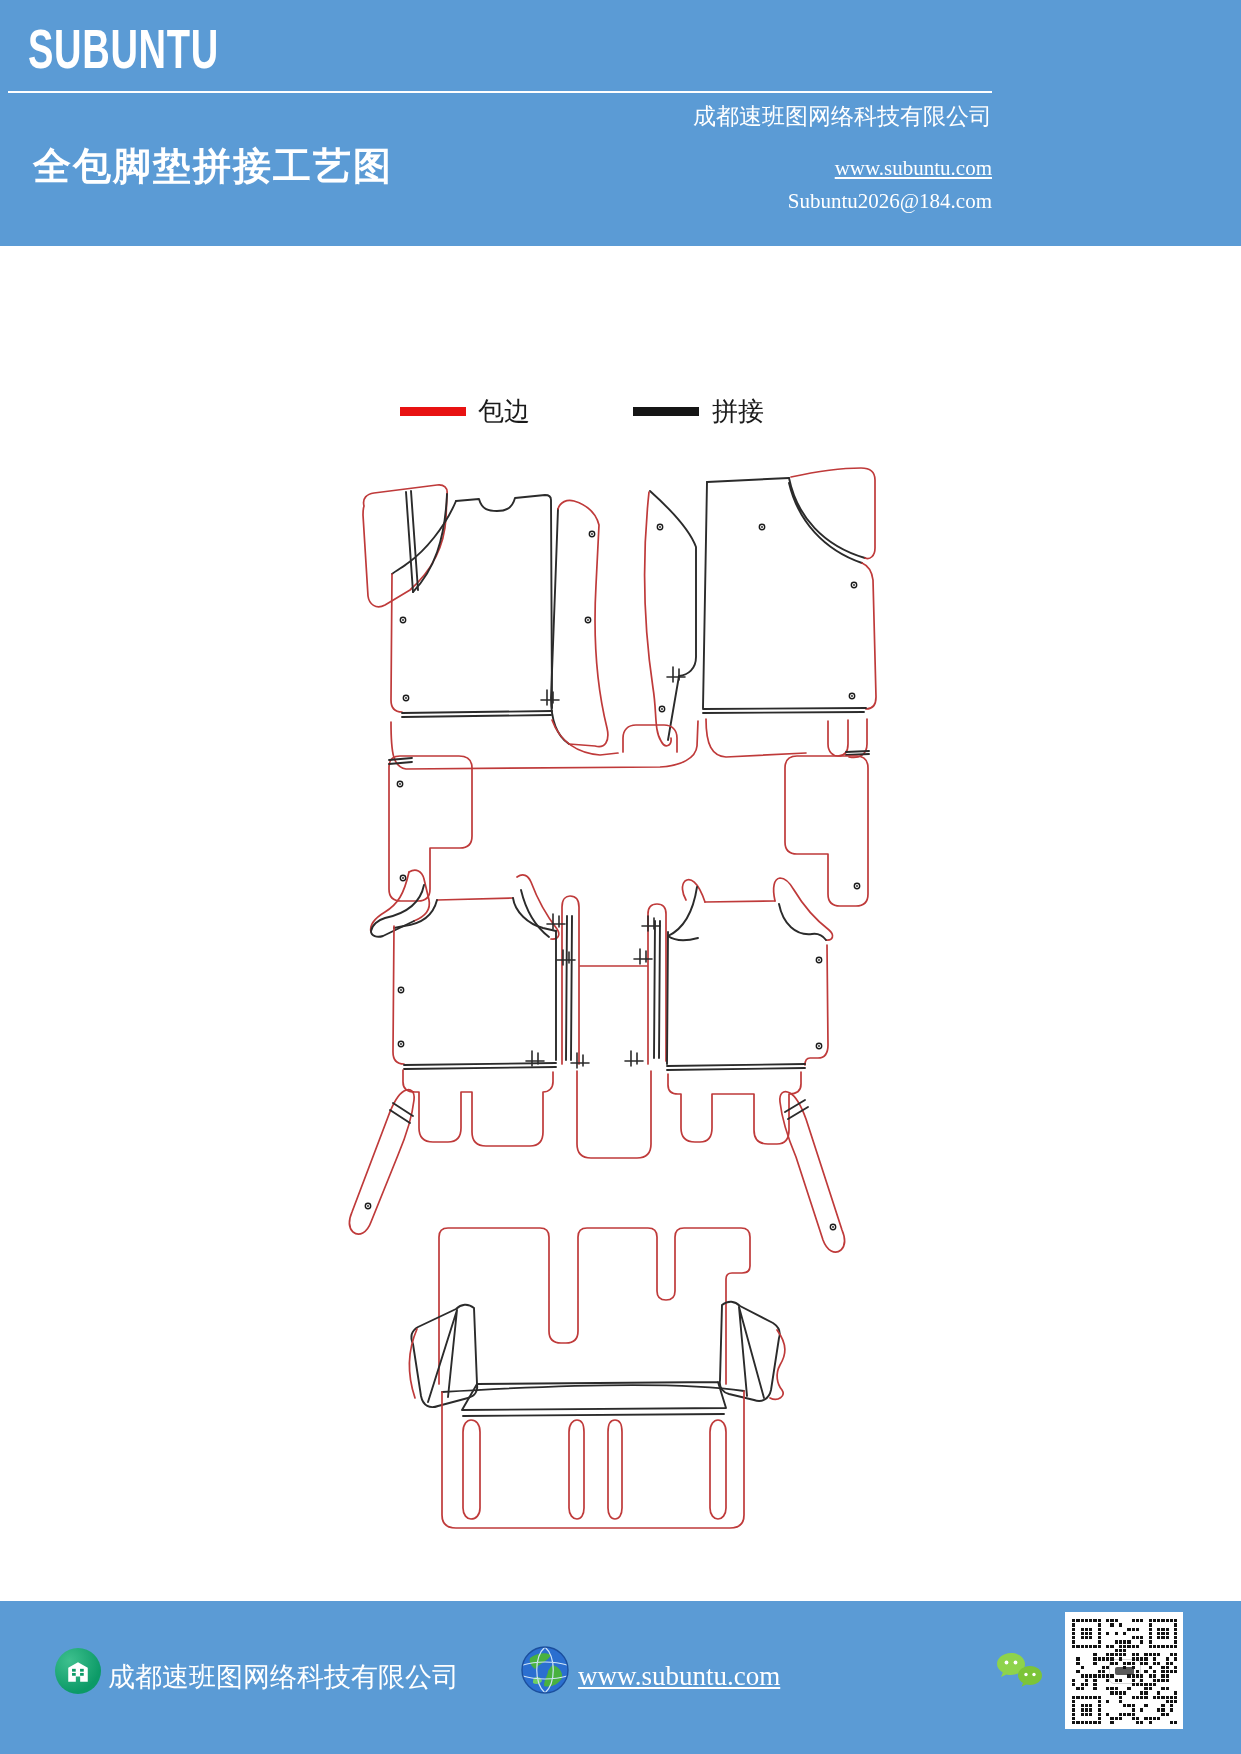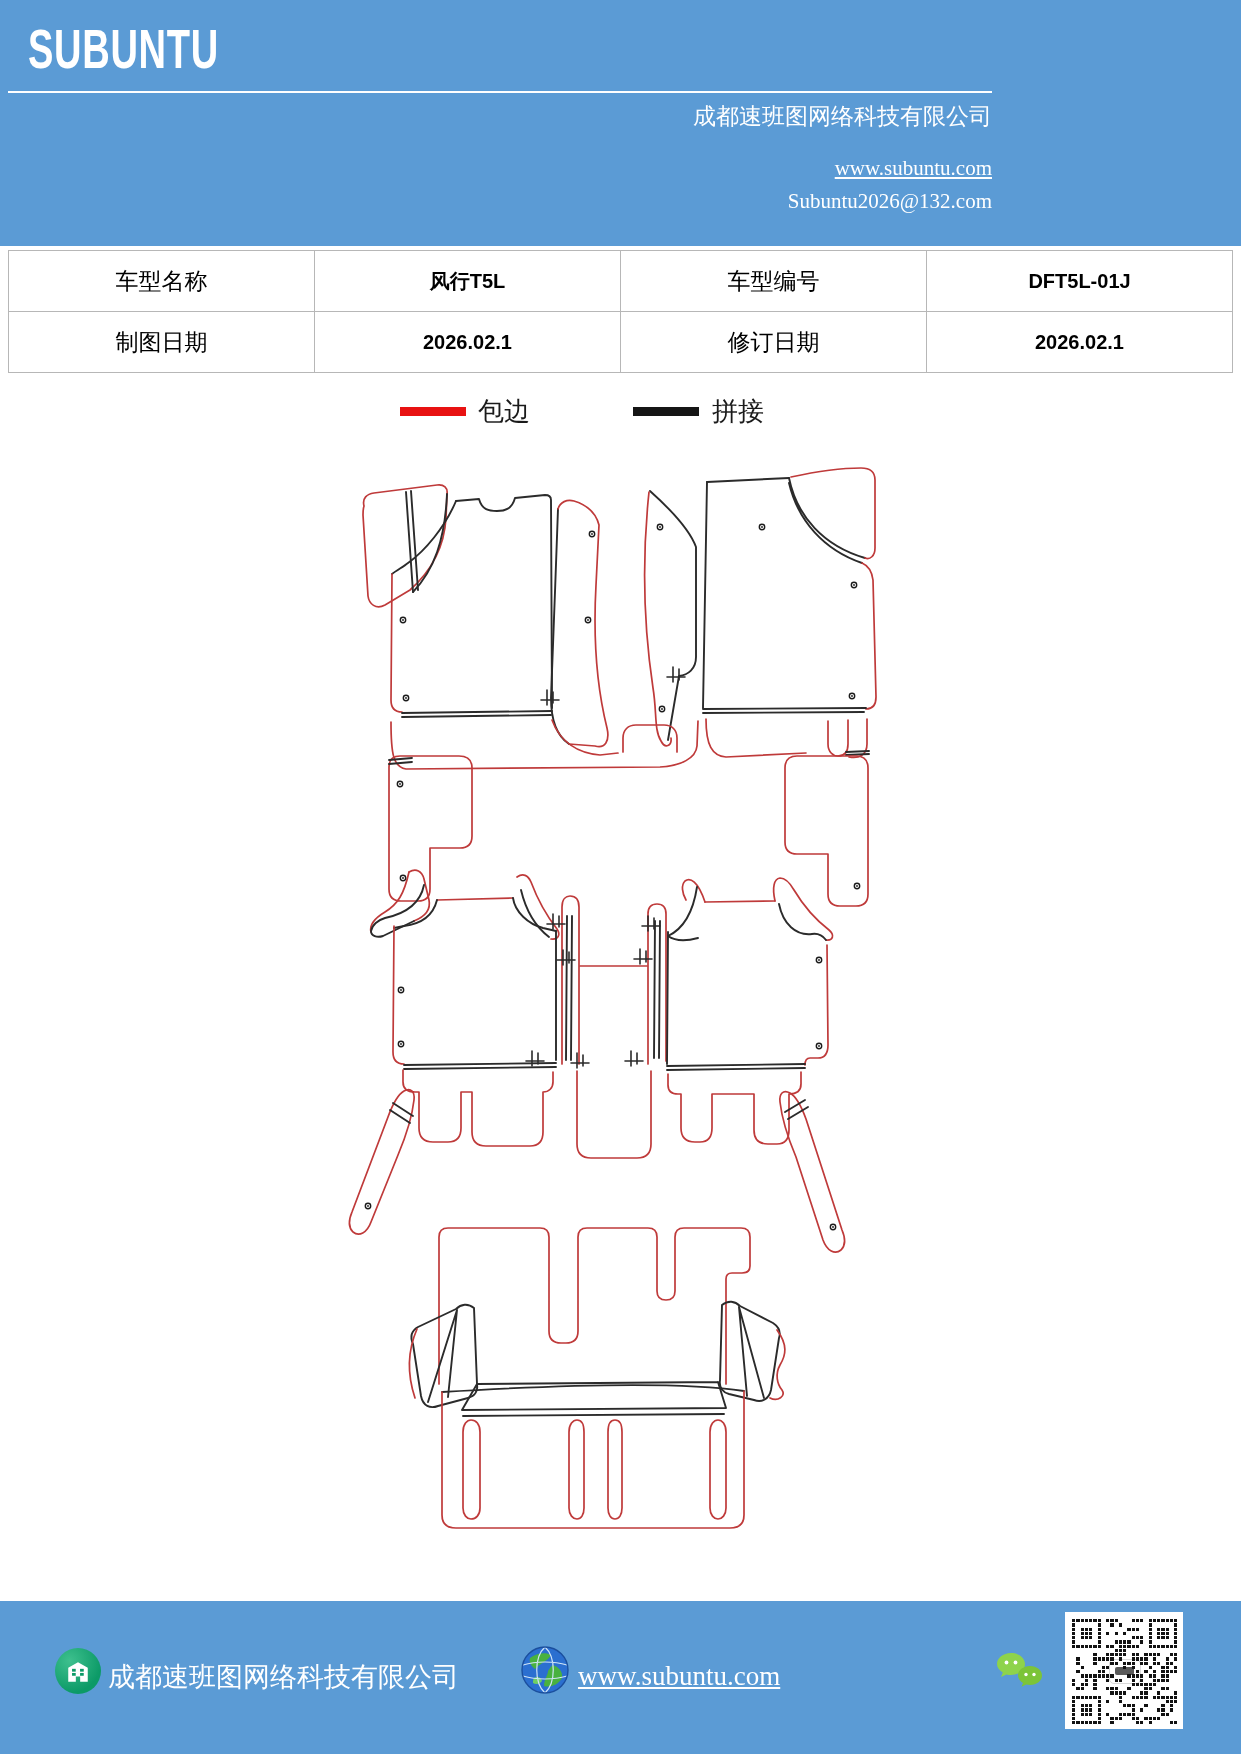--- a/index.html
+++ b/index.html
@@ -57,46 +57,25 @@
 </style>
 </head>
 <body>
 
 <div class="page">
 
   <header class="hdr">
     <div class="logo">SUBUNTU</div>
     <div class="rule"></div>
     <div class="co">成都速班图网络科技有限公司</div>
+    <h1 class="title">全包脚垫拼接工艺图</h1>
     <div class="web">www.subuntu.com</div>
-    <div class="mail">Subuntu2026@132.com</div>
+    <div class="mail">Subuntu2026@184.com</div>
   </header>
 
-  <table class="info">
-    <colgroup>
-        <col style="width:25%">
-        <col style="width:25%">
-        <col style="width:25%">
-        <col style="width:25%">
-      </colgroup>
-    <tbody>
-        <tr>
-      <td class="lb">车型名称</td>
-      <td class="vl">风行T5L</td>
-      <td class="lb">车型编号</td>
-      <td class="vl">DFT5L-01J</td>
-    </tr>
-    <tr>
-      <td class="lb">制图日期</td>
-      <td class="vl">2026.02.1</td>
-      <td class="lb">修订日期</td>
-      <td class="vl">2026.02.1</td>
-    </tr>
-  </tbody>
-    </table>
 
   <div class="legend">
     <span class="sw s1" style="background: rgb(232, 18, 18);"></span>
     <span class="lg-lb l1">包边</span>
     <span class="sw s2" style="background: rgb(21, 21, 21);"></span>
     <span class="lg-lb l2">拼接</span>
   </div>
 
   <svg class="diag" width="640" height="1120" viewBox="300 420 640 1120">
     <defs>

